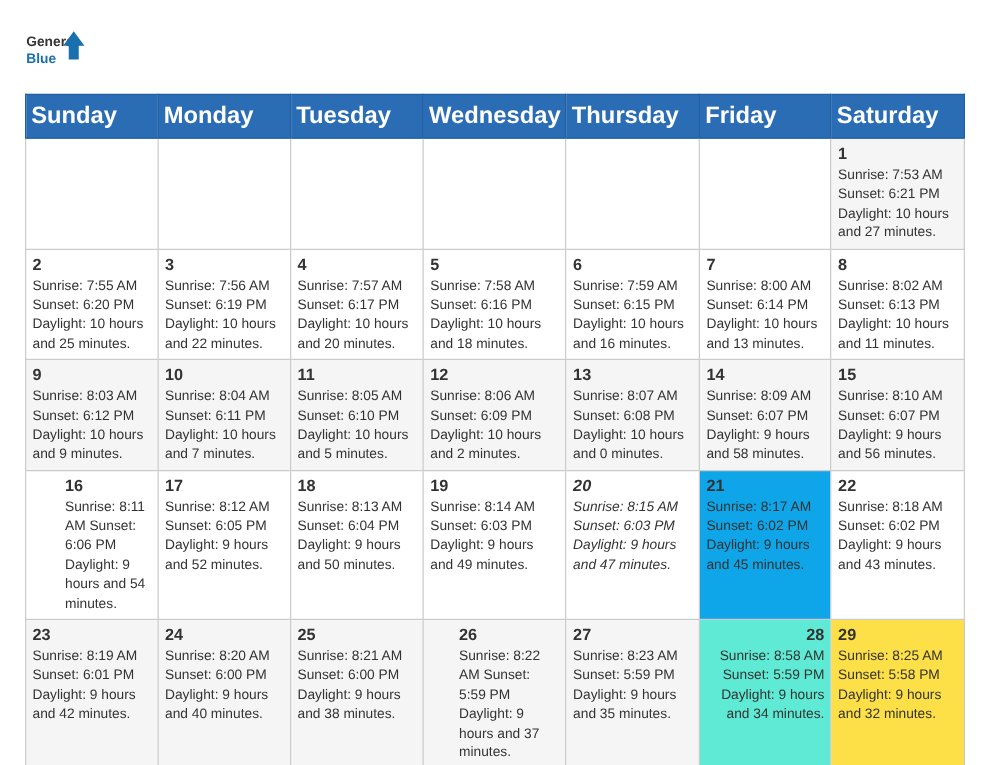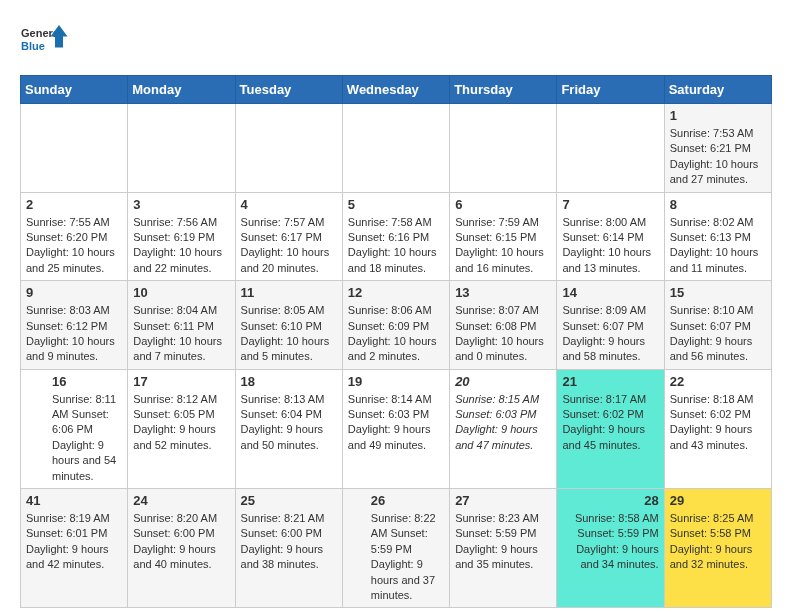--- a/index.html
+++ b/index.html
@@ -34,21 +34,21 @@
       color: #555;
     }
     .calendar {
       width: 100%;
       border-collapse: collapse;
       border: 1px solid #ccc;
     }
     .calendar th {
       background: #2a6db5;
       color: #fff;
-      font-size: 13px;
+      font-size: 19px;
       font-weight: bold;
       padding: 6px 4px;
       text-align: left;
       border: 1px solid #2060a0;
     }
     .calendar td {
       vertical-align: top;
       border: 1px solid #ccc;
       padding: 4px 5px;
       width: calc(100%/7);
@@ -253,38 +253,38 @@
 Daylight: 9 hours
 and 49 minutes.</div>
         </td>
         <td style="background: rgb(255, 255, 255); font-style: italic;">
           <span class="day-number">20</span>
           <div class="day-info">Sunrise: 8:15 AM
 Sunset: 6:03 PM
 Daylight: 9 hours
 and 47 minutes.</div>
         </td>
-        <td style="background: #5eead4; margin-left: 36px;">
+        <td style="background: #0ea5e9; margin-left: 36px;">
           <span class="day-number">21</span>
           <div class="day-info">Sunrise: 8:17 AM
 Sunset: 6:02 PM
 Daylight: 9 hours
 and 45 minutes.</div>
         </td>
         <td style="background: rgb(255, 255, 255);">
           <span class="day-number">22</span>
           <div class="day-info">Sunrise: 8:18 AM
 Sunset: 6:02 PM
 Daylight: 9 hours
 and 43 minutes.</div>
         </td>
       </tr>
       <tr>
         <td style="background: rgb(245, 245, 245);">
-          <span class="day-number">41</span>
+          <span class="day-number">23</span>
           <div class="day-info">Sunrise: 8:19 AM
 Sunset: 6:01 PM
 Daylight: 9 hours
 and 42 minutes.</div>
         </td>
         <td style="background: rgb(245, 245, 245);">
           <span class="day-number">24</span>
           <div class="day-info">Sunrise: 8:20 AM
 Sunset: 6:00 PM
 Daylight: 9 hours

